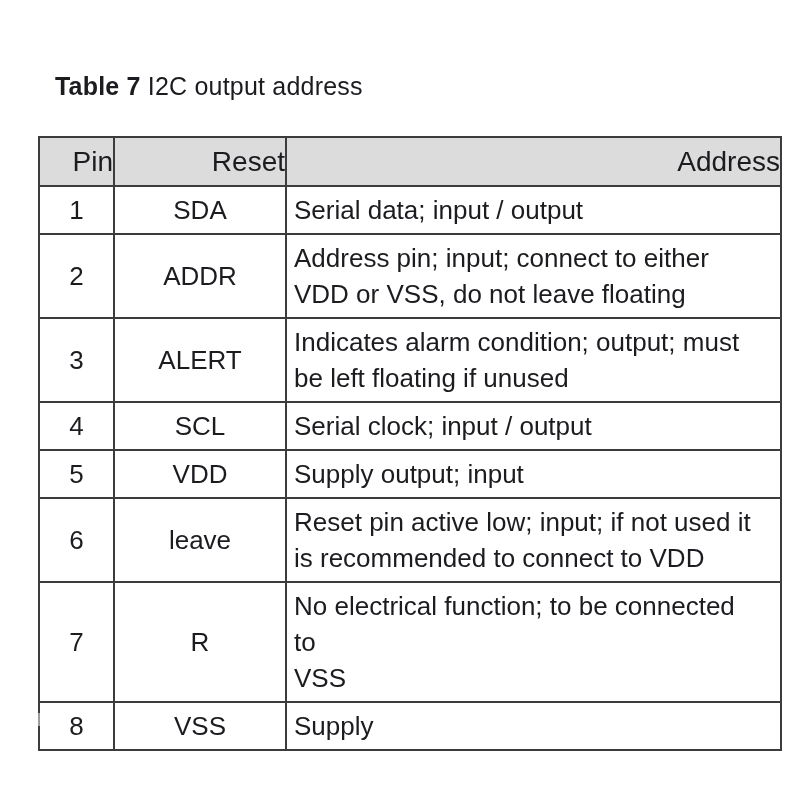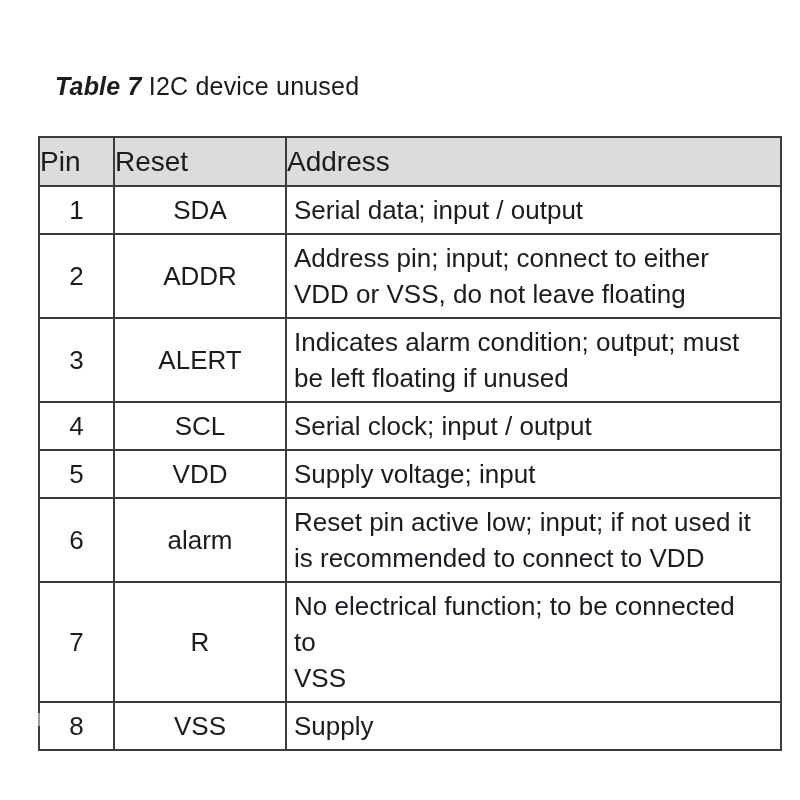--- a/index.html
+++ b/index.html
@@ -15,38 +15,38 @@
     background:var(--page-bg);
     font-family:"Liberation Sans", sans-serif;
     color:var(--text);
   }
   .page{position:relative;width:800px;height:800px;overflow:hidden;}
   .title{
     position:absolute;left:55px;top:72px;margin:0;
     font-size:25px;font-weight:normal;color:var(--text);
     letter-spacing:0.2px;white-space:nowrap;
   }
-  .title-bold{font-weight:bold;font-style:italic;}
+  .title-bold{font-weight:bold;}
   table.pin-table{
     position:absolute;left:38px;top:136px;width:742px;
     border-collapse:collapse;table-layout:fixed;
   }
   .col-pin{width:75px;}
   .col-name{width:172px;}
   .col-comments{width:495px;}
   .pin-table th, .pin-table td{
     border:2px solid var(--border);
     color:var(--text);
     overflow:hidden;
   }
   .pin-table th{
     background:var(--header-bg);
     height:49px;
     font-size:28px;font-weight:normal;
-    text-align:left;vertical-align:middle;
+    text-align:right;vertical-align:middle;
     padding:0;
   }
   .pin-table td{
     font-size:26px;line-height:36px;
     vertical-align:middle;
     padding:5px 4px;
   }
   td.pin-cell, td.name-cell{text-align:center;padding-left:2px;padding-right:2px;}
   td.comments-cell{
     text-align:left;
@@ -56,21 +56,21 @@
   .table-stub{
     position:absolute;left:38px;top:713px;width:2px;height:13px;
     background:#9c9c9c;
   }
 </style>
 </head>
 <body>
 
 <div class="page">
 
-  <h2 class="title"><span class="title-bold">Table 7</span><span> I2C device unused</span></h2>
+  <h2 class="title"><span class="title-bold">Table 7</span><span> I2C output address</span></h2>
 
   <table class="pin-table">
     <colgroup>
       <col class="col-pin">
       <col class="col-name">
       <col class="col-comments">
     </colgroup>
     <thead>
       <tr>
         <th>Pin</th>
@@ -101,26 +101,26 @@
 
   <tr>
     <td class="pin-cell">4</td>
     <td class="name-cell">SCL</td>
     <td class="comments-cell">Serial clock; input / output</td>
   </tr>
 
   <tr>
     <td class="pin-cell">5</td>
     <td class="name-cell">VDD</td>
-    <td class="comments-cell">Supply voltage; input</td>
+    <td class="comments-cell">Supply output; input</td>
   </tr>
 
   <tr>
     <td class="pin-cell">6</td>
-    <td class="name-cell">alarm</td>
+    <td class="name-cell">leave</td>
     <td class="comments-cell">Reset pin active low; input; if not used it
 is recommended to connect to VDD</td>
   </tr>
 
   <tr>
     <td class="pin-cell">7</td>
     <td class="name-cell">R</td>
     <td class="comments-cell">No electrical function; to be connected to
 VSS</td>
   </tr>

